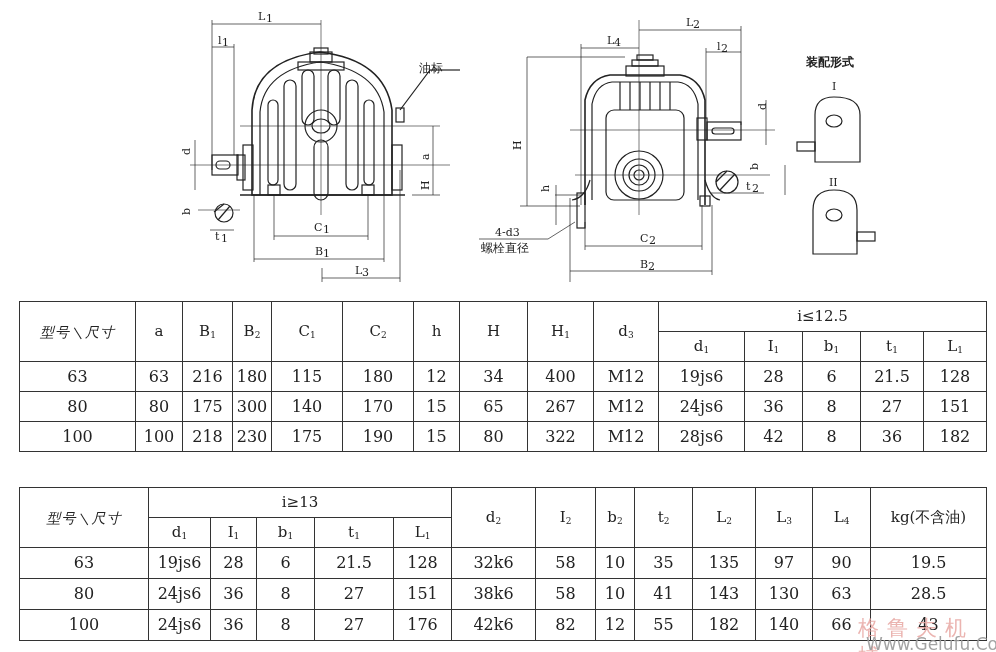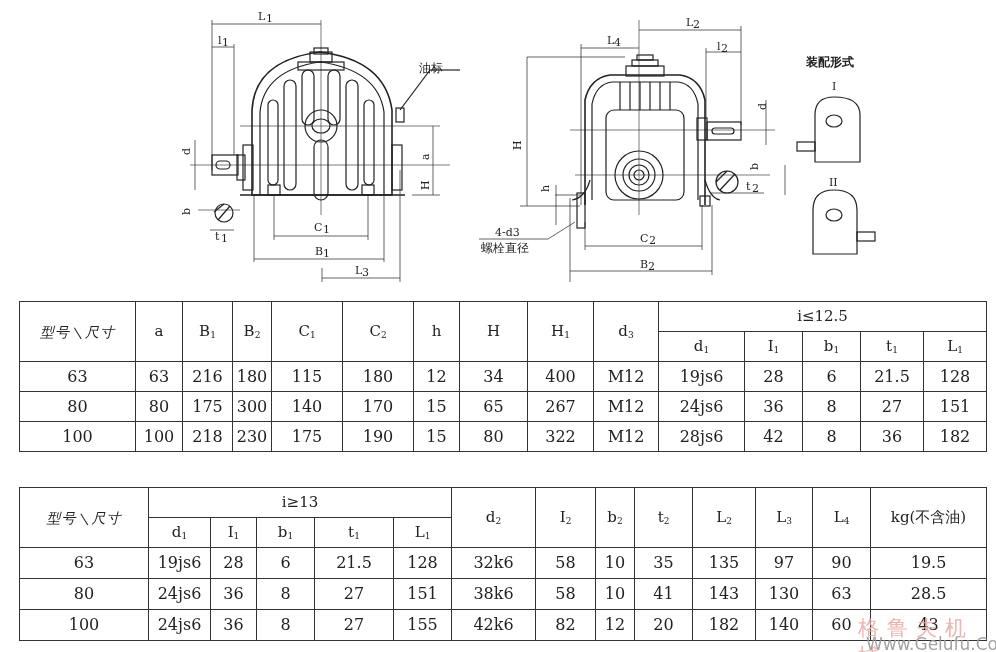--- a/index.html
+++ b/index.html
@@ -372,28 +372,28 @@
     <td>130</td>
     <td>63</td>
     <td>28.5</td>
   </tr>
   <tr class="r">
     <td>100</td>
     <td>24js6</td>
     <td>36</td>
     <td>8</td>
     <td>27</td>
-    <td>155</td>
+    <td>176</td>
     <td>42k6</td>
     <td>82</td>
     <td>12</td>
-    <td>20</td>
+    <td>55</td>
     <td>182</td>
     <td>140</td>
-    <td>60</td>
+    <td>66</td>
     <td>43</td>
   </tr>
 </tbody>
   </table>
 
 <div class="watermark">
   <span class="wm-cn">格鲁夫机械</span>
   <span class="wm-url">Www.Gelufu.Com</span>
 </div>
 

